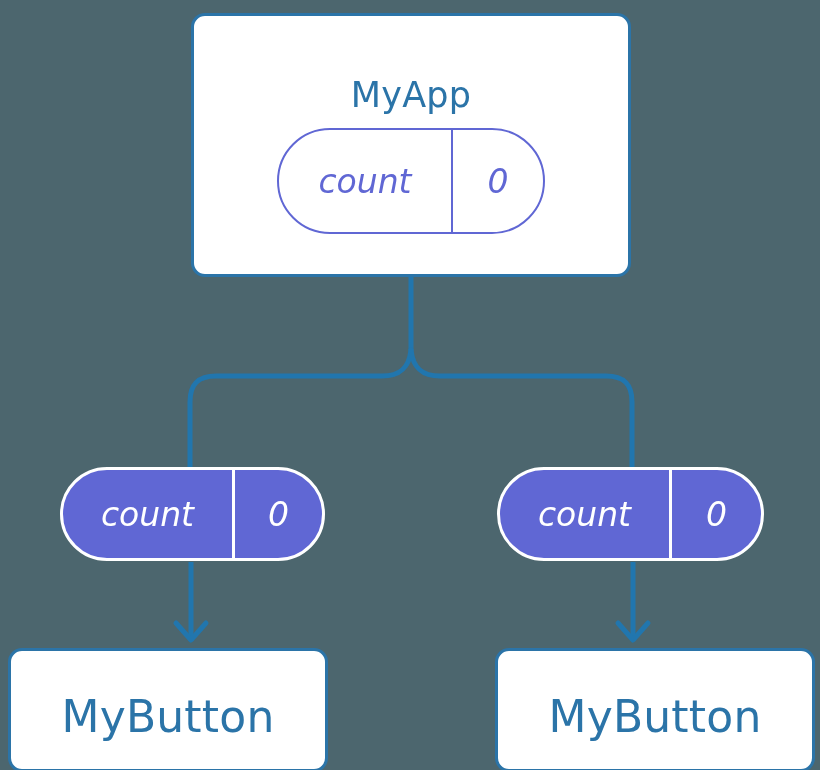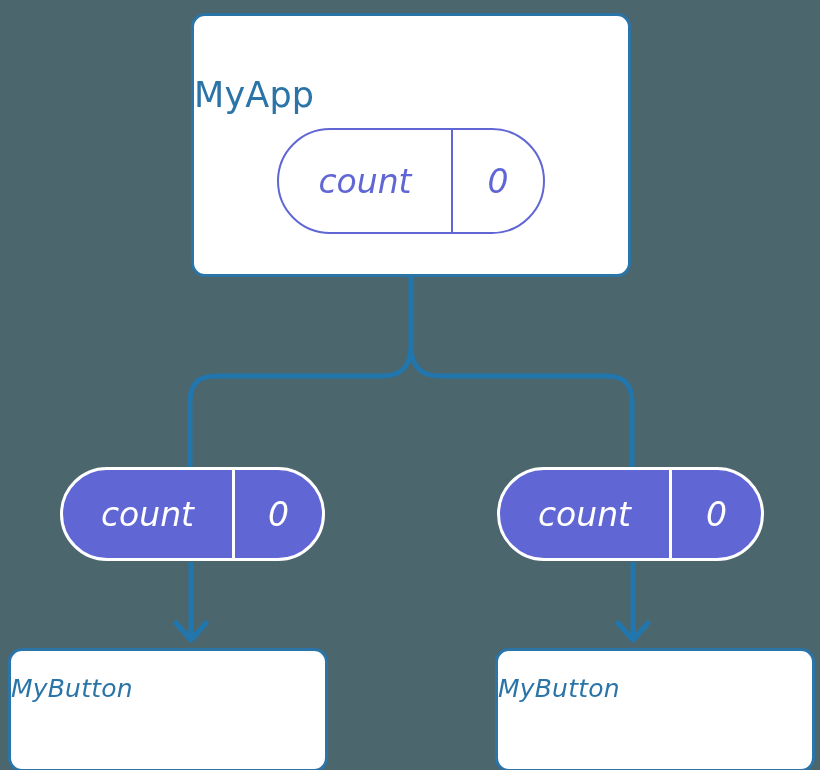--- a/index.html
+++ b/index.html
@@ -34,21 +34,21 @@
     position: absolute;
     background: #ffffff;
     border: 3px solid #2b74a8;
     border-radius: 14px;
     box-sizing: border-box;
   }
   .card-title {
     position: absolute;
     left: 0;
     width: 100%;
-    text-align: left;
+    text-align: center;
     color: #2b74a8;
     font-size: 35px;
     letter-spacing: 0.2px;
     white-space: nowrap;
   }
 
   #card-myapp {
     left: 191px;
     top: 13px;
     width: 440px;
@@ -64,23 +64,22 @@
     width: 320px;
     height: 124px;
   }
   #card-button-right {
     left: 495px;
     top: 648px;
     width: 320px;
     height: 124px;
   }
   .btn-title {
-    top: 23px;
-    font-size: 25px;
-    font-style: italic;
+    top: 40px;
+    font-size: 44px;
   }
 
   
   .pill {
     position: absolute;
     display: flex;
     align-items: stretch;
     box-sizing: border-box;
     border-radius: 999px;
     overflow: hidden;

